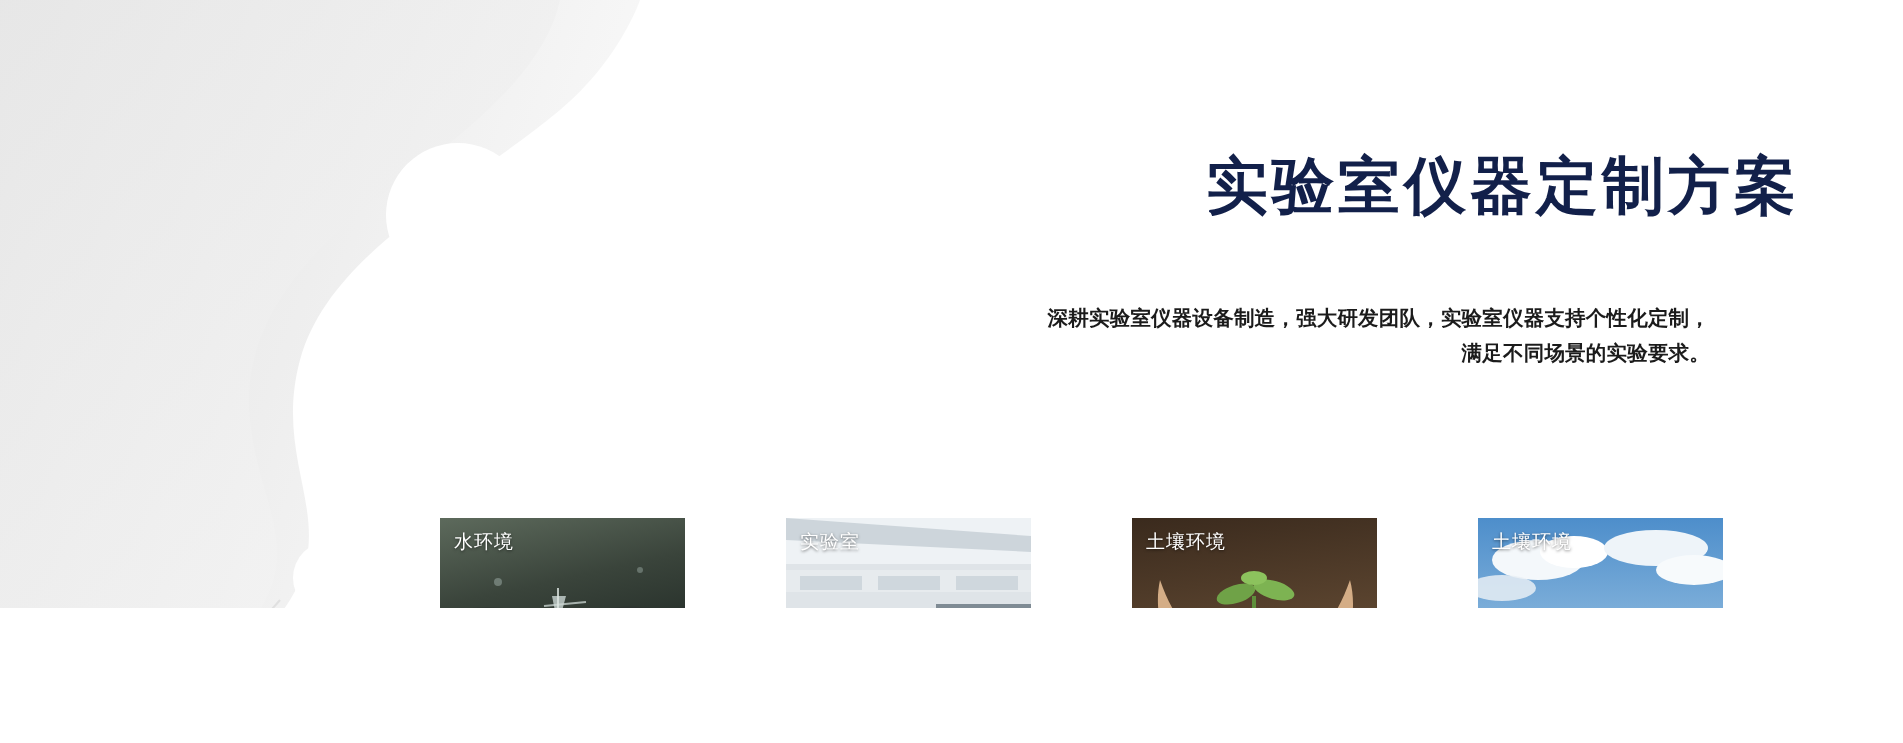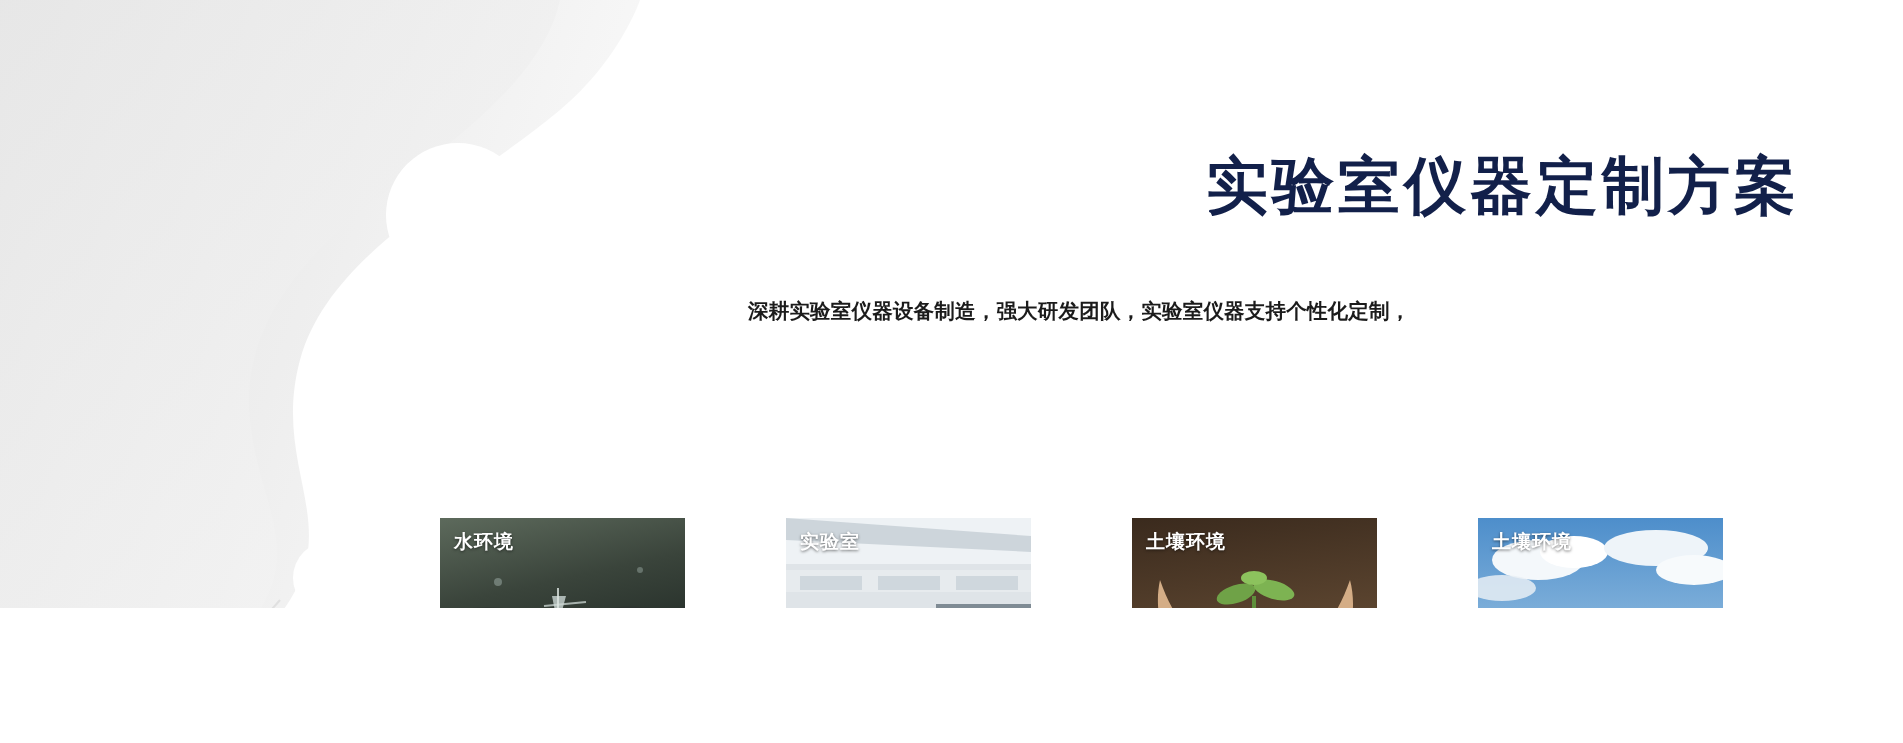--- a/index.html
+++ b/index.html
@@ -39,22 +39,23 @@
     font-weight: bold;
     letter-spacing: 4px;
     color: #12204a;
     text-align: right;
     line-height: 1.15;
     white-space: nowrap;
   }
   .subhead-wrap {
     position: absolute;
     left: 748px;
-    top: 293px;
+    top: 300px;
     width: 962px;
+    text-align: right;
   }
   .subhead {
     font-size: 20.5px;
     font-weight: bold;
     color: #1b1b1b;
     line-height: 1.72;
     letter-spacing: 0.2px;
   }
 
   
@@ -76,21 +77,21 @@
     position: absolute;
     inset: 0;
   }
   .card .photo svg { display: block; width: 100%; height: 100%; }
   .card-label {
     position: absolute;
     left: 14px;
     top: 11px;
     color: #ffffff;
     font-size: 19px;
-    font-weight: bold;
+    font-weight: normal;
     letter-spacing: 1px;
     text-shadow: 0 1px 3px rgba(0,0,0,.55);
     z-index: 2;
   }
 </style>
 </head>
 <body>
 
 <div class="banner">
 
@@ -115,20 +116,21 @@
       <path d="M0,710 C120,700 230,660 280,600" stroke="#e0e0e0" stroke-width="2" fill="none"></path>
     </svg>
   </div>
 
   <div class="headline-wrap">
     <h1 class="headline">实验室仪器定制方案</h1>
   </div>
 
   <div class="subhead-wrap">
     <p class="subhead">深耕实验室仪器设备制造，强大研发团队，实验室仪器支持个性化定制，</p>
+    <p class="subhead">满足不同场景的实验要求。</p>
   </div>
 
   <div class="cards">
 
     <div class="card">
       <div class="photo">
         <svg viewBox="0 0 245 180" preserveAspectRatio="none" aria-hidden="true">
           <defs>
             <linearGradient id="wg" x1="0" y1="0" x2="0.3" y2="1">
               <stop offset="0%" stop-color="#5d6a5c"></stop>

